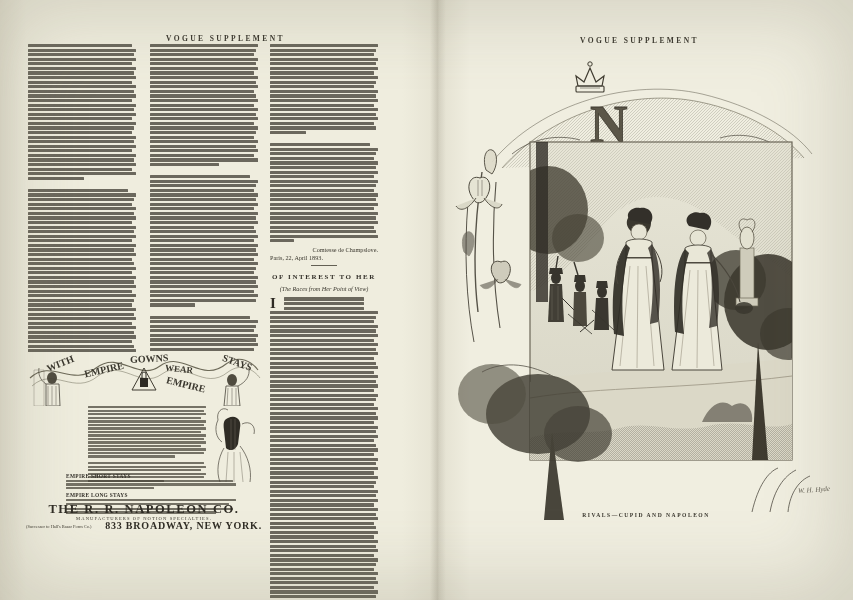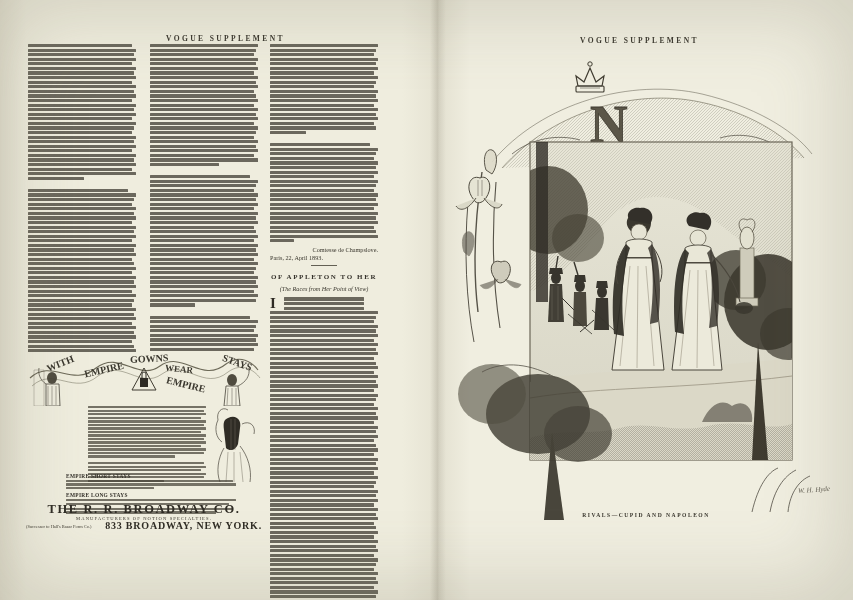--- a/index.html
+++ b/index.html
@@ -313,21 +313,21 @@
       <div class="ln w96"></div>
         <div class="ln w98"></div>
         <div class="ln w100"></div>
       <div class="ln w22"></div>
     </div>
     <div class="signline">Comtesse de Champslove.</div>
     <div class="dateline">Paris, 22, April 1893.</div>
 
     <div class="rule-sm"></div>
 
-    <div class="subhead">OF APPLETON TO HER</div>
+    <div class="subhead">OF INTEREST TO HER</div>
     <div class="subhead2">(The Races from Her Point of View)</div>
 
     <div class="para">
       <span class="dropcap">I</span>
       <div class="ln w74" style="margin-left:14px;"></div>
       <div class="ln w74" style="margin-left:14px;"></div>
       <div class="ln w74" style="margin-left:14px;"></div>
       <div class="ln w100"></div>
         <div class="ln w98"></div>
         <div class="ln w96"></div>
@@ -472,21 +472,21 @@
         <div class="ln w100"></div>
         <div class="ln w52"></div>
       <div class="ad-price-h">EMPIRE LONG STAYS</div>
       <div class="ln w100"></div>
         <div class="ln w96"></div>
       <div class="gap" style="height:2px;"></div>
       <div class="ln w98"></div>
         <div class="ln w88"></div>
     </div>
 
-    <div class="ad-co">THE R. R. BROADWAY CO.</div>
+    <div class="ad-co">THE R. R. NAPOLEON CO.</div>
     <div class="ad-sub">MANUFACTURERS OF NOTION SPECIALTIES.</div>
     <div class="ad-succ">(Successor to Hall's Bazar Form Co.)</div>
     <div class="ad-addr">833 BROADWAY, NEW YORK.</div>
   </div>
 
   <div class="illo">
 
     <svg width="388" height="478" viewBox="0 0 388 478">
       <defs>
         <linearGradient id="sky" x1="0" y1="0" x2="0" y2="1">

